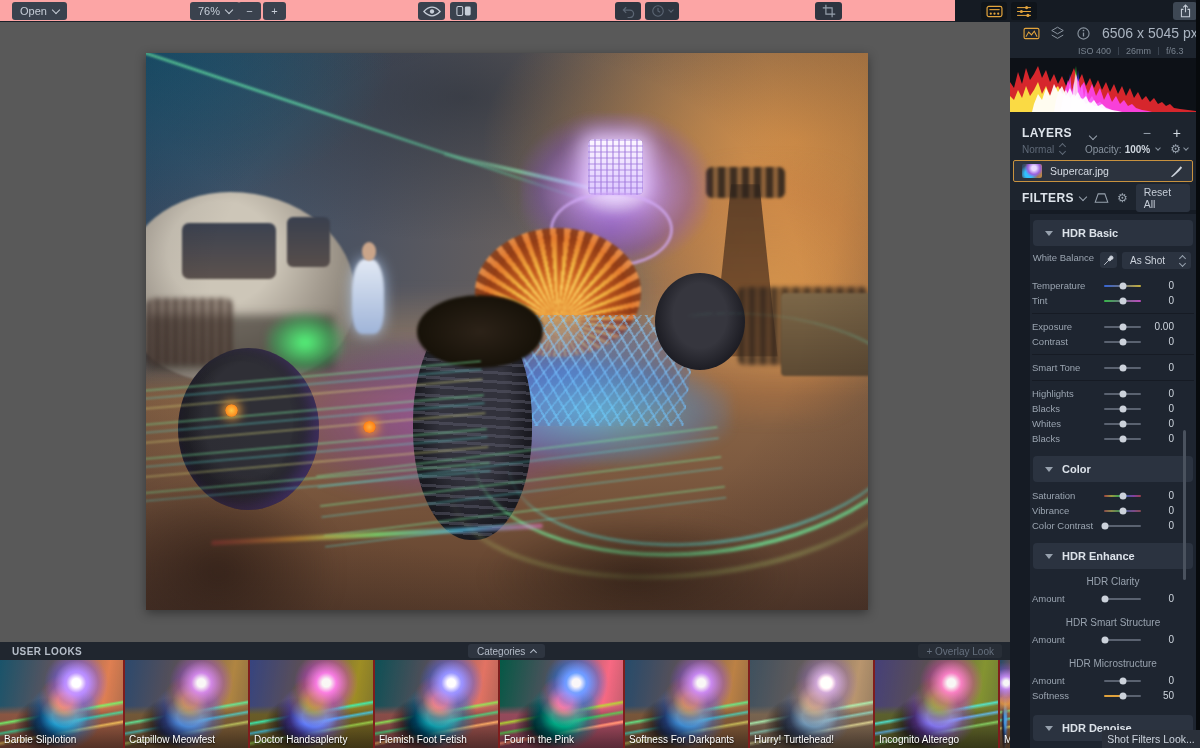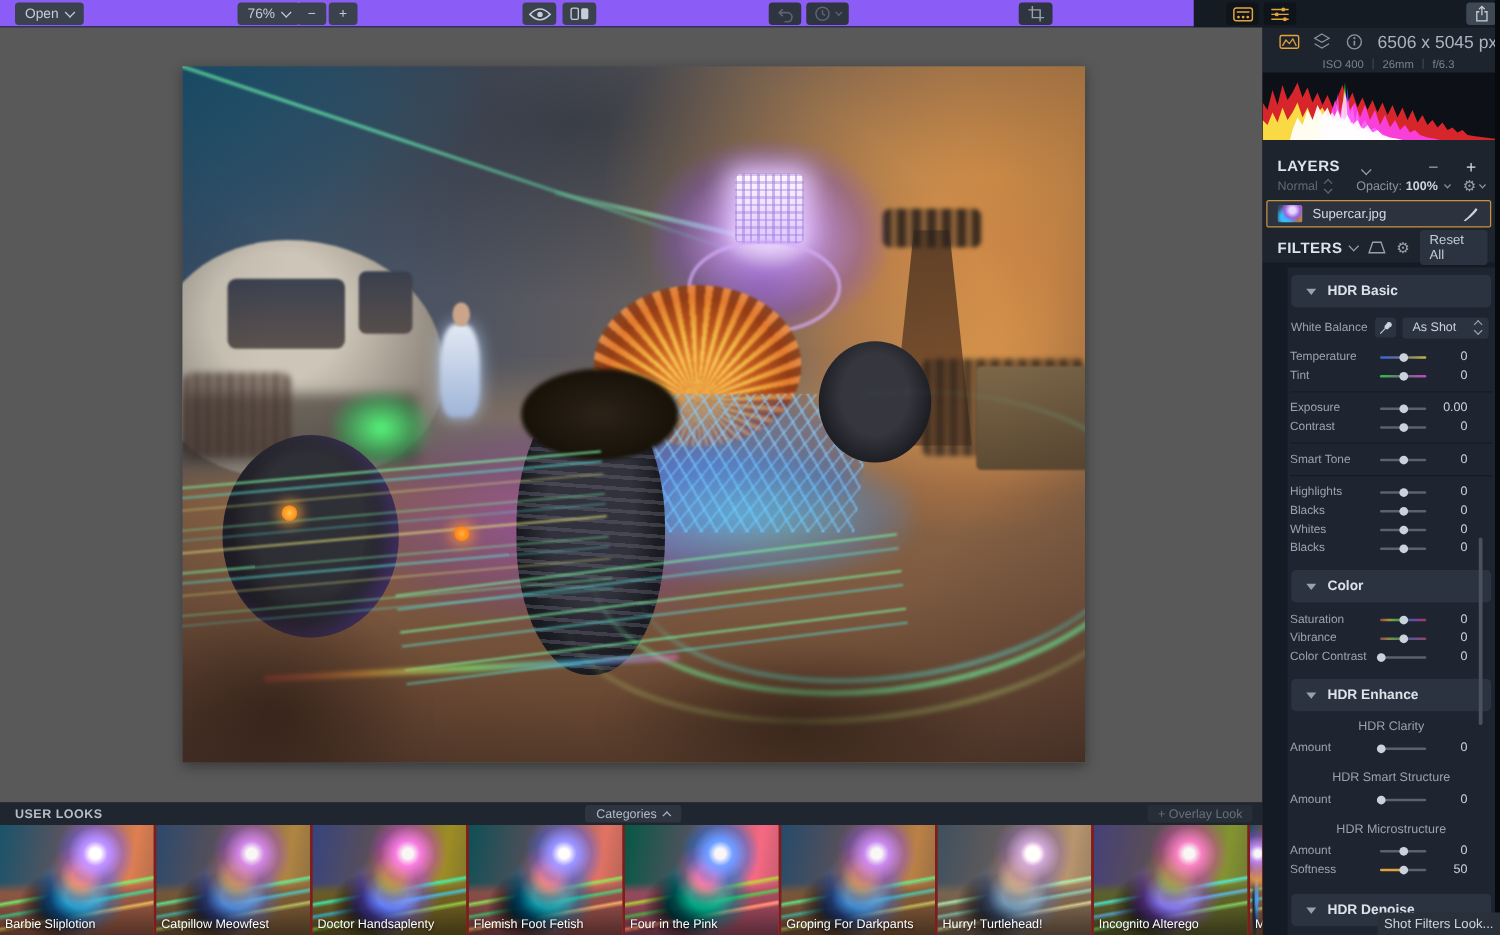--- a/index.html
+++ b/index.html
@@ -1,20 +1,20 @@
 <!DOCTYPE html>
 <html><head>
 <meta charset="utf-8">
 <style>
   html,body{margin:0;padding:0;background:#0b0e12;}
   *{box-sizing:border-box;font-family:"Liberation Sans",sans-serif;}
   .app{position:relative;width:1200px;height:748px;overflow:hidden;background:#10151c;}
 
   
-  .toolbar{position:absolute;left:0;top:0;width:992px;height:22px;background:#8b5cf6;border-bottom:1px solid #1a2029;}
+  .toolbar{position:absolute;left:0;top:0;width:992px;height:22px;background:#fca5a5;border-bottom:1px solid #1a2029;}
   .toolbar-dark{position:absolute;left:955px;top:0;width:245px;height:22px;background:#151b23;}
   .tbtn{position:absolute;top:2px;height:18px;background:#3a424e;border-radius:3px;display:flex;align-items:center;justify-content:center;color:#c6cdd7;font-size:11px;padding:0 8px;}
   .tbtn svg{display:block}
   .tbtn.dim{background:#2e3540;color:#5b6573;}
   .tbtn.dark{background:#0f141a;}
   .chev-d{width:6px;height:6px;border-right:1.4px solid currentColor;border-bottom:1.4px solid currentColor;transform:rotate(45deg);display:inline-block;margin-left:6px;position:relative;top:-1px;flex:none}
   .chev-u{width:6px;height:6px;border-right:1.4px solid currentColor;border-bottom:1.4px solid currentColor;transform:rotate(-135deg);display:inline-block;margin-left:6px;position:relative;top:2px;flex:none}
   .ud{display:inline-flex;flex-direction:column;margin-left:6px;gap:2px}
   .ud i{width:5px;height:5px;border-right:1.2px solid currentColor;border-bottom:1.2px solid currentColor;display:block}
   .ud .u{transform:rotate(-135deg)} .ud .d{transform:rotate(45deg);margin-top:-2px}
@@ -79,21 +79,21 @@
   .corner-dark{left:-6%;top:77%;width:32%;height:32%;background:radial-gradient(ellipse,rgba(52,33,22,.8),transparent 74%);filter:blur(8px);}
   .vignette{inset:0;background:radial-gradient(ellipse at 50% 45%,transparent 58%,rgba(18,14,24,.28) 100%);}
 
   
   .panel{position:absolute;left:1010px;top:22px;width:186px;height:726px;background:#1d242e;overflow:hidden;color:#9aa4b0;}
   .edge{position:absolute;left:1196px;top:0;width:4px;height:748px;background:#070a0d;}
   .info-row{display:flex;align-items:center;height:22px;padding:0 6px 0 10px;gap:4px;}
   .info-row .sp{flex:1}
   .vdiv{width:1px;height:10px;background:#3b4450;margin:0 5px;}
   .dim-txt{font-size:14px;color:#aab4c0;white-space:nowrap;text-align:right;}
-  .iso-row{display:flex;align-items:center;height:14px;padding-left:48px;font-size:9px;color:#78828e;gap:0;}
+  .iso-row{display:flex;align-items:center;height:14px;padding-left:68px;font-size:9px;color:#78828e;gap:0;}
   .iso-row .vdiv{height:8px;margin:0 7px;}
   .icon-btn{width:22px;height:16px;display:flex;align-items:center;justify-content:center;border-radius:3px;flex:none;}
   .hist{display:block;width:186px;height:54px;background:#0d1117;}
   .hist path{mix-blend-mode:screen;}
 
   .layers-head{display:flex;align-items:flex-end;height:24px;padding:0 10px 0 12px;margin-top:4px;gap:12px;}
   .sec-title{font-size:12px;font-weight:bold;color:#dde3ea;letter-spacing:.4px;}
   .layers-head .sp,.filters-head .sp{flex:1}
   .mini-btn{color:#97a1ad;font-size:14px;line-height:1;padding:0 5px;}
   .mini-btn.bright{color:#d3dae2;}
@@ -110,21 +110,21 @@
   .layer-row .sp{flex:1}
   .filters-head{display:flex;align-items:center;height:24px;padding:0 6px 0 12px;}
   .chip{background:#2b3340;border-radius:3px;color:#c5ccd6;font-size:10.5px;padding:2px 8px;margin-left:8px;}
   .f-icon{margin-left:8px;display:flex;align-items:center;}
 
   .filters-body{background:#151b24;padding:4px 0 0 20px;height:100%;}
   .fcontent{background:#1e2530;padding:2px 2px 8px 2px;min-height:520px;}
   .blockhead{height:26px;margin:4px 1px 6px 1px;background:#2b3340;border-radius:4px;display:flex;align-items:center;padding-left:12px;}
   .blockhead b{font-size:11px;color:#dce2e9;font-weight:bold;}
   .tri{width:0;height:0;border-left:4px solid transparent;border-right:4px solid transparent;border-top:5px solid #97a1ad;margin-right:9px;}
-  .wb-row{display:flex;align-items:center;height:20px;margin:4px 3px 6px 0;}
+  .wb-row{display:flex;height:20px;margin:4px 3px 6px 0;}
   .wb-label{width:62px;text-align:right;font-size:9.5px;color:#9aa4b0;flex:none;}
   .eyedrop{width:17px;height:16px;background:#2b3340;border-radius:3px;margin-left:6px;display:flex;align-items:center;justify-content:center;flex:none;}
   .wb-select{flex:1;height:17px;background:#2b3340;border-radius:3px;margin-left:5px;display:flex;align-items:center;padding:0 6px 0 8px;font-size:10px;color:#cdd3dc;}
   .wb-select .sp{flex:1}
 
   .srow{display:flex;align-items:center;height:15px;padding-right:20px;}
   .srow .lab{width:62px;text-align:left;font-size:9.5px;color:#9aa4b0;flex:none;white-space:nowrap;}
   .track{flex:1;height:2px;border-radius:1px;margin:0 9px 0 10px;position:relative;background:#5a6270;}
   .knob{position:absolute;top:50%;left:50%;transform:translate(-50%,-50%);width:7px;height:7px;border-radius:50%;background:#ccd2db;}
   .k0 .knob{left:4%;}
@@ -600,21 +600,21 @@
       <figcaption>Flemish Foot Fetish</figcaption>
     </figure>
     <figure class="look">
       <div class="mini f5"></div>
         <div class="shade"></div>
       <figcaption>Four in the Pink</figcaption>
     </figure>
     <figure class="look">
       <div class="mini f6"></div>
         <div class="shade"></div>
-      <figcaption>Groping For Darkpants</figcaption>
+      <figcaption>Softness For Darkpants</figcaption>
     </figure>
     <figure class="look">
       <div class="mini f7"></div>
         <div class="shade"></div>
       <figcaption>Hurry! Turtlehead!</figcaption>
     </figure>
     <figure class="look">
       <div class="mini f8"></div>
         <div class="shade"></div>
       <figcaption>Incognito Alterego</figcaption>

